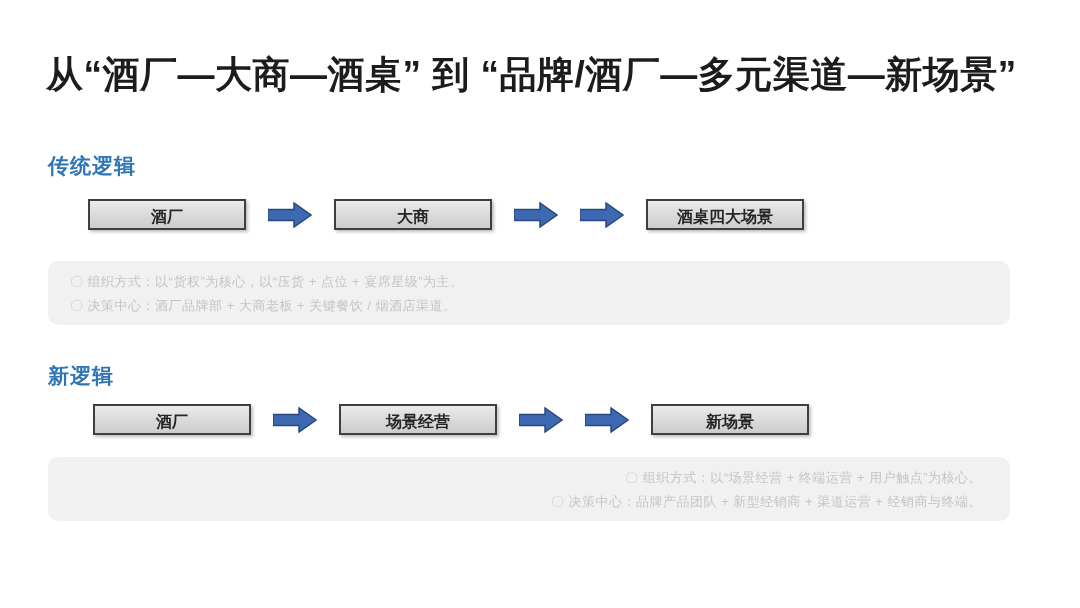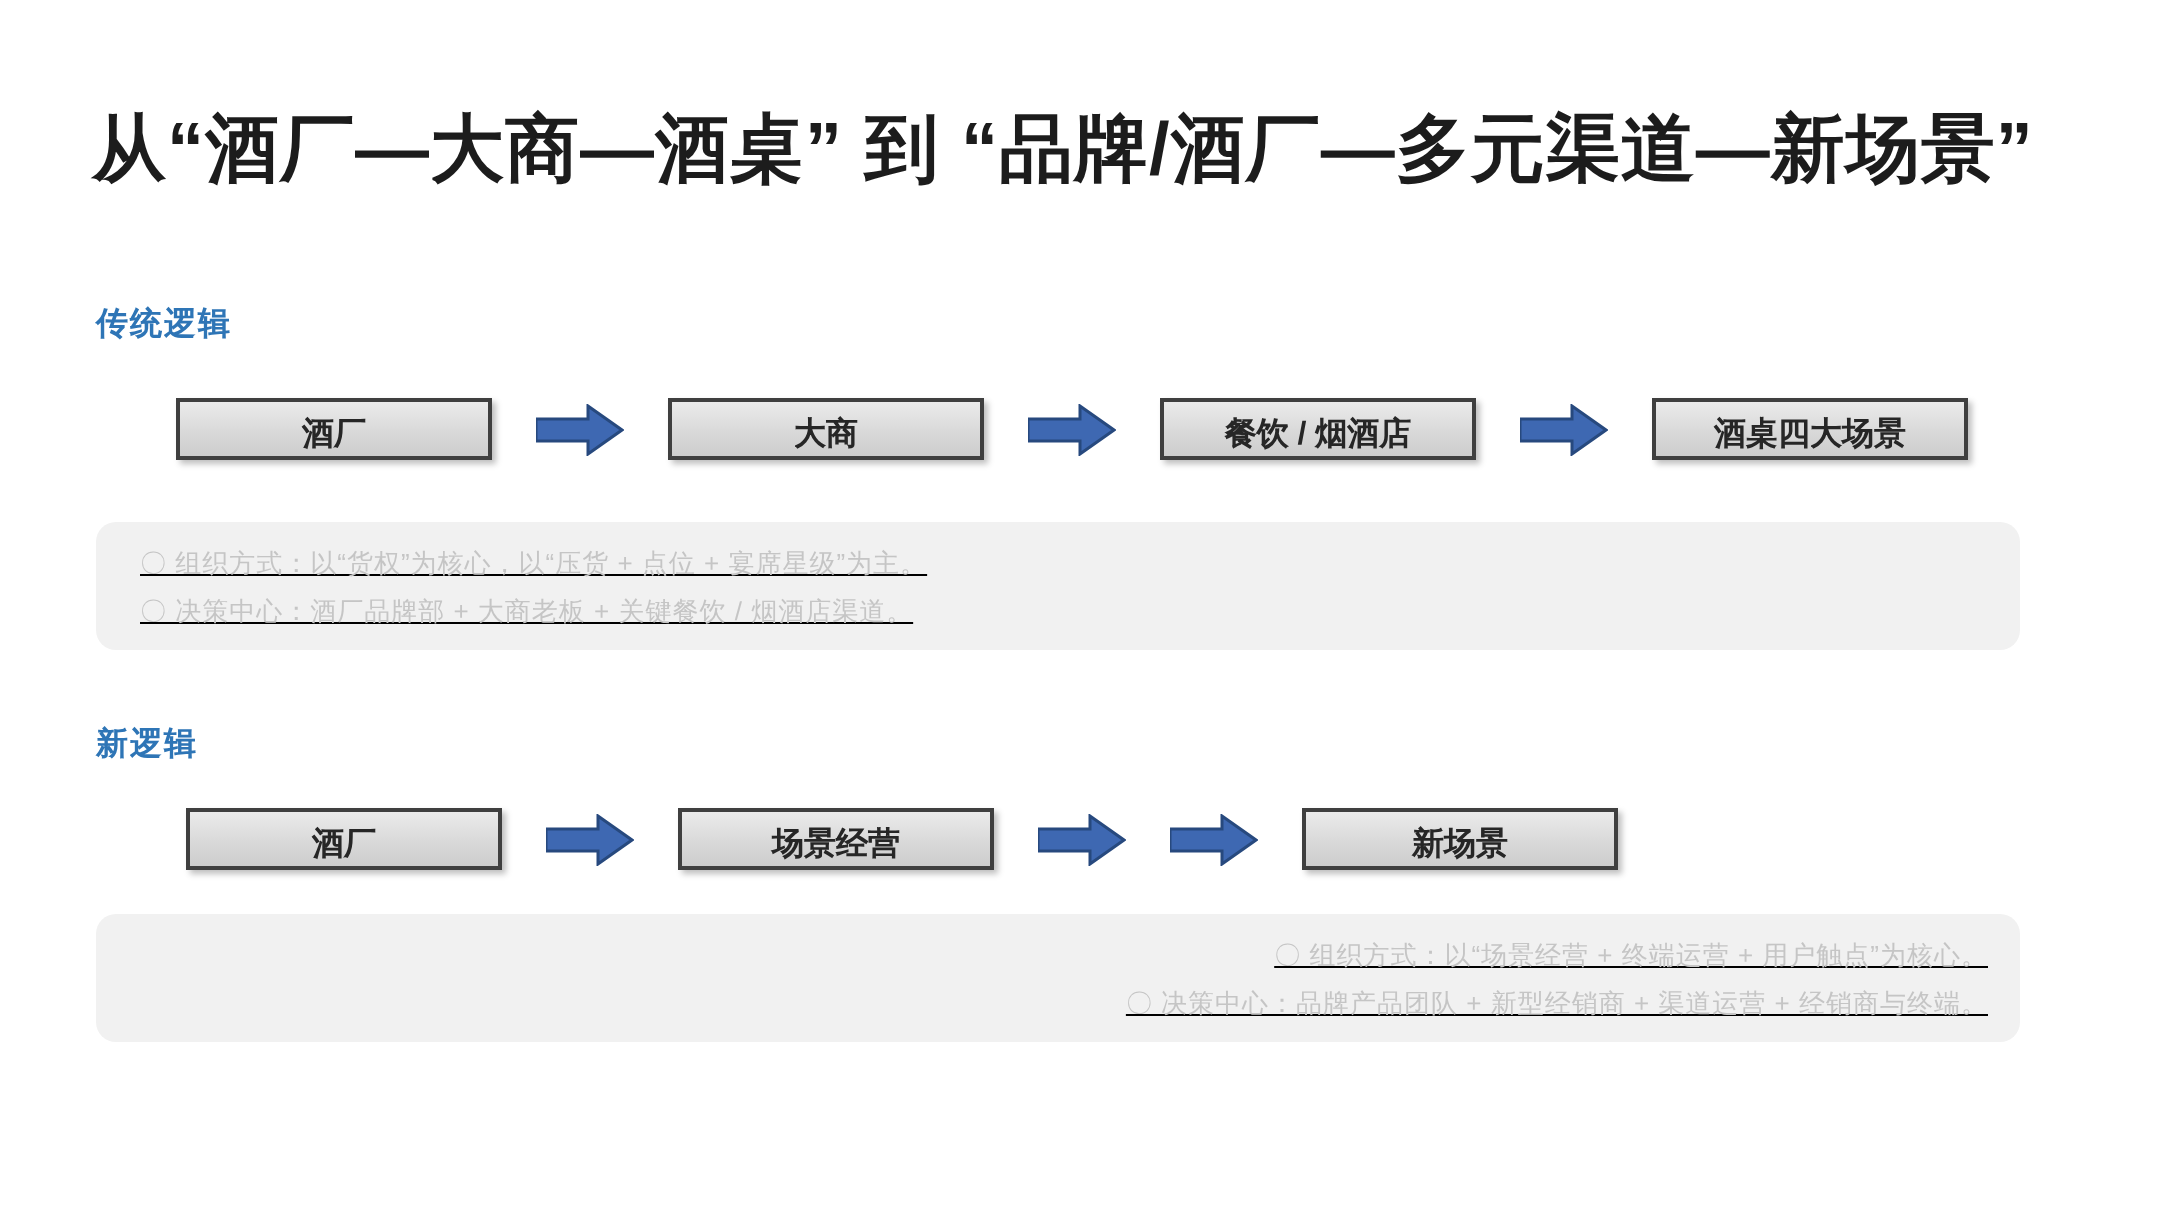--- a/index.html
+++ b/index.html
@@ -10,21 +10,21 @@
   .slide{position:relative;width:1040px;height:608px;background:#ffffff;}
 
   .title{
     position:absolute;left:46px;top:50px;width:1000px;
     font-size:37px;font-weight:700;color:#1c1c1c;letter-spacing:0.5px;
     white-space:nowrap;margin:0;
   }
 
   .section-label{
     position:absolute;left:48px;
-    font-size:16px;font-weight:700;color:#2E75B6;letter-spacing:1px;
+    font-size:21px;font-weight:700;color:#2E75B6;letter-spacing:1px;
   }
   .label-trad{top:152px;}
   .label-new{top:362px;}
 
   .flow-row{
     position:absolute;display:flex;align-items:center;gap:22px;
   }
   .row-trad{left:88px;top:199px;}
   .row-new{left:93px;top:404px;}
 
@@ -36,22 +36,21 @@
     box-shadow:2px 2px 3px rgba(0,0,0,0.25);
     font-size:16px;font-weight:600;color:#262626;
     white-space:nowrap;
   }
 
   .arrow{flex:0 0 auto;display:block;}
 
   .note-panel{
     position:absolute;left:48px;width:962px;height:64px;box-sizing:border-box;
     background:#f1f1f1;border-radius:10px;
-    padding:9px 16px 0 22px;
-    text-decoration:underline;
+    padding:9px 28px 0 22px;
   }
   .panel-trad{top:261px;}
   .panel-new{top:457px;text-align:right;}
   .note-line{
     margin:0;font-size:13px;line-height:24px;color:#c5c5c5;
     letter-spacing:0.5px;white-space:nowrap;
   }
 </style>
 </head>
 <body>
@@ -68,23 +67,20 @@
     </div>
     <svg class="arrow" width="44" height="26" viewBox="0 0 44 26">
       <polygon points="0,7.5 26,7.5 26,1 43,13 26,25 26,18.5 0,18.5" fill="#3E68B2" stroke="#27497E" stroke-width="1.5"></polygon>
     </svg>
     <div class="flow-box">
       <span>大商</span>
     </div>
     <svg class="arrow" width="44" height="26" viewBox="0 0 44 26">
       <polygon points="0,7.5 26,7.5 26,1 43,13 26,25 26,18.5 0,18.5" fill="#3E68B2" stroke="#27497E" stroke-width="1.5"></polygon>
     </svg>
-    <div class="flow-box">
-      <span>餐饮 / 烟酒店</span>
-    </div>
     <svg class="arrow" width="44" height="26" viewBox="0 0 44 26">
       <polygon points="0,7.5 26,7.5 26,1 43,13 26,25 26,18.5 0,18.5" fill="#3E68B2" stroke="#27497E" stroke-width="1.5"></polygon>
     </svg>
     <div class="flow-box">
       <span>酒桌四大场景</span>
     </div>
   </div>
 
   <div class="note-panel panel-trad">
     <p class="note-line">〇 组织方式：以“货权”为核心，以“压货 + 点位 + 宴席星级”为主。</p>

